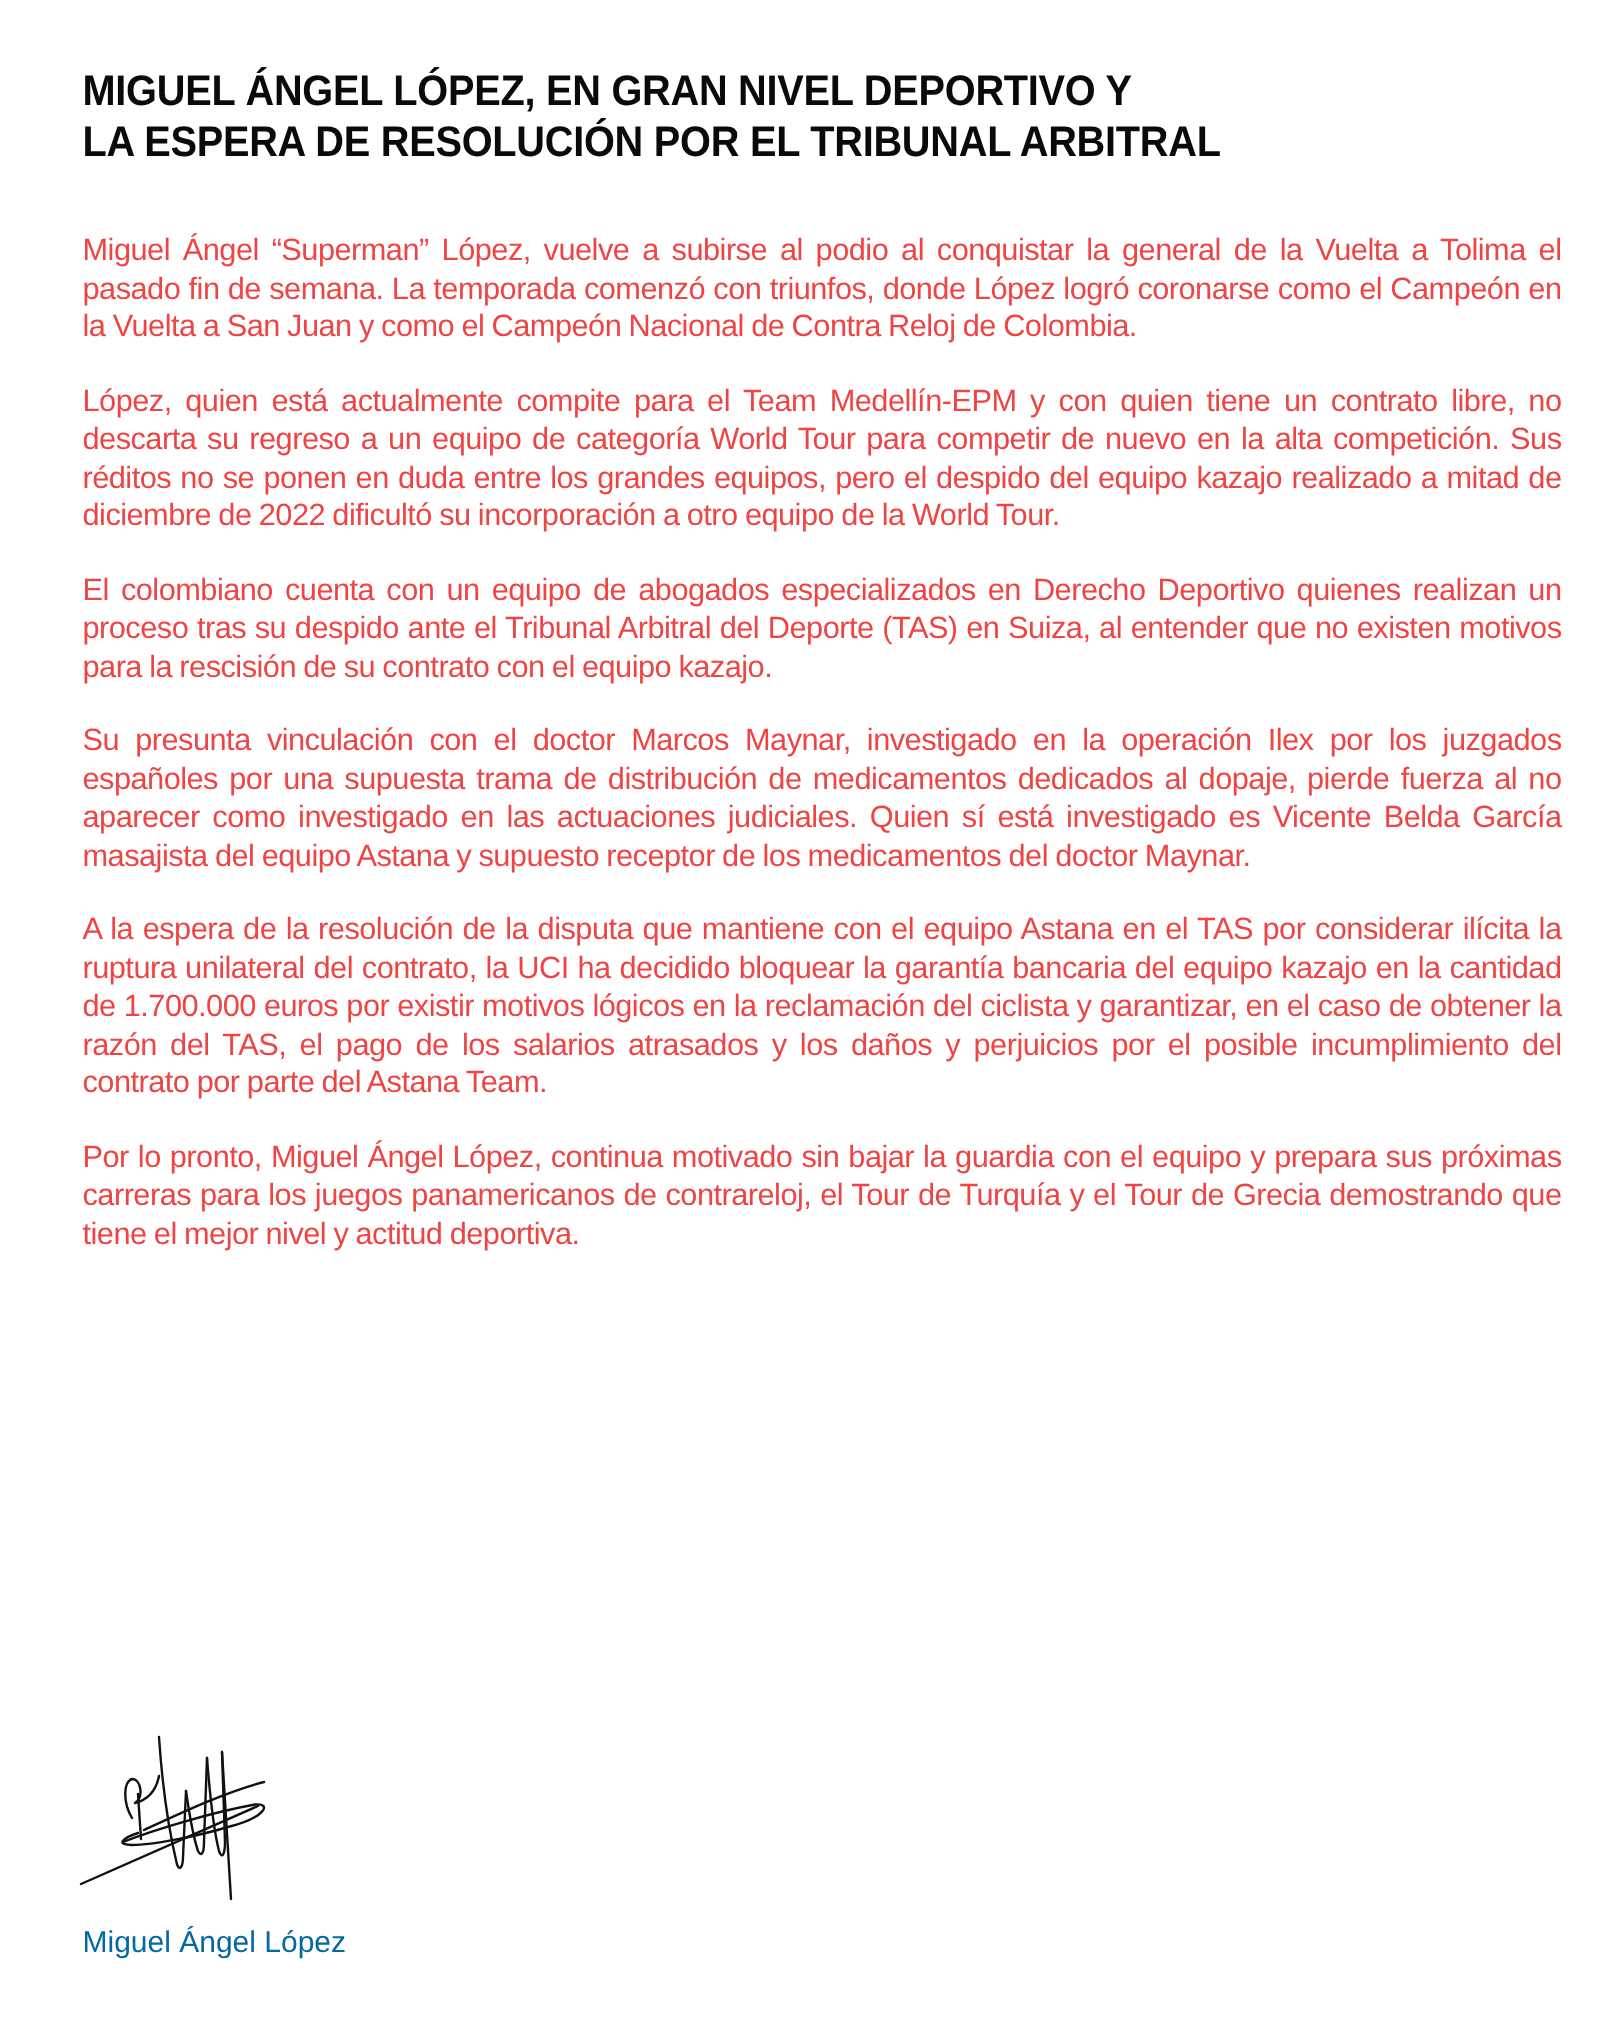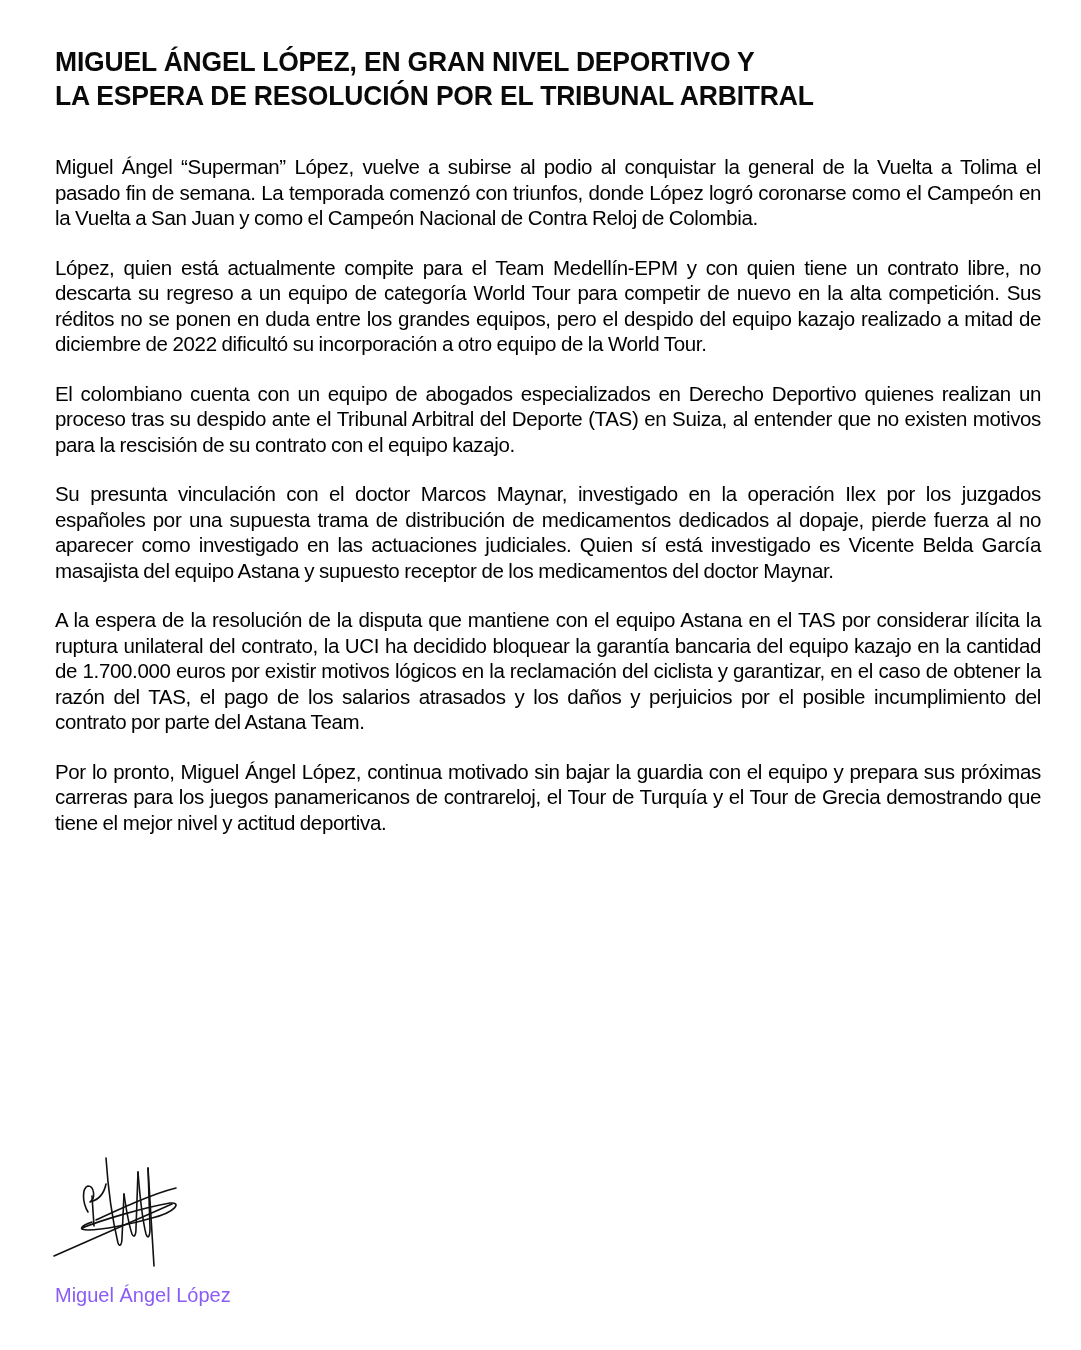--- a/index.html
+++ b/index.html
@@ -32,41 +32,41 @@
     transform-origin: left top;
     width: 1060px;
   }
   .title span { display: block; }
   .para {
     font-family: "Liberation Sans", sans-serif;
     font-size: 20.5px;
     line-height: 25.5px;
     text-align: justify;
     margin: 0 0 24px 0;
-    color: #000000;
+    color: #ef4444;
     letter-spacing: -0.35px;
     word-spacing: -0.5px;
   }
   .sig-block {
     position: absolute;
     left: 52px;
     top: 1148px;
   }
   .signature {
     width: 140px;
     height: 125px;
     display: block;
   }
   .signer {
     font-family: "Liberation Sans", sans-serif;
     font-size: 20px;
     line-height: 24px;
     margin-top: 10px;
     margin-left: 3px;
-    color: #8b5cf6;
+    color: #0369a1;
   }
 </style>
 </head>
 <body>
 
 <div class="page">
   <h1 class="title">
     <span>MIGUEL ÁNGEL LÓPEZ, EN GRAN NIVEL DEPORTIVO Y</span>
     <span>LA ESPERA DE RESOLUCIÓN POR EL TRIBUNAL ARBITRAL</span>
   </h1>

